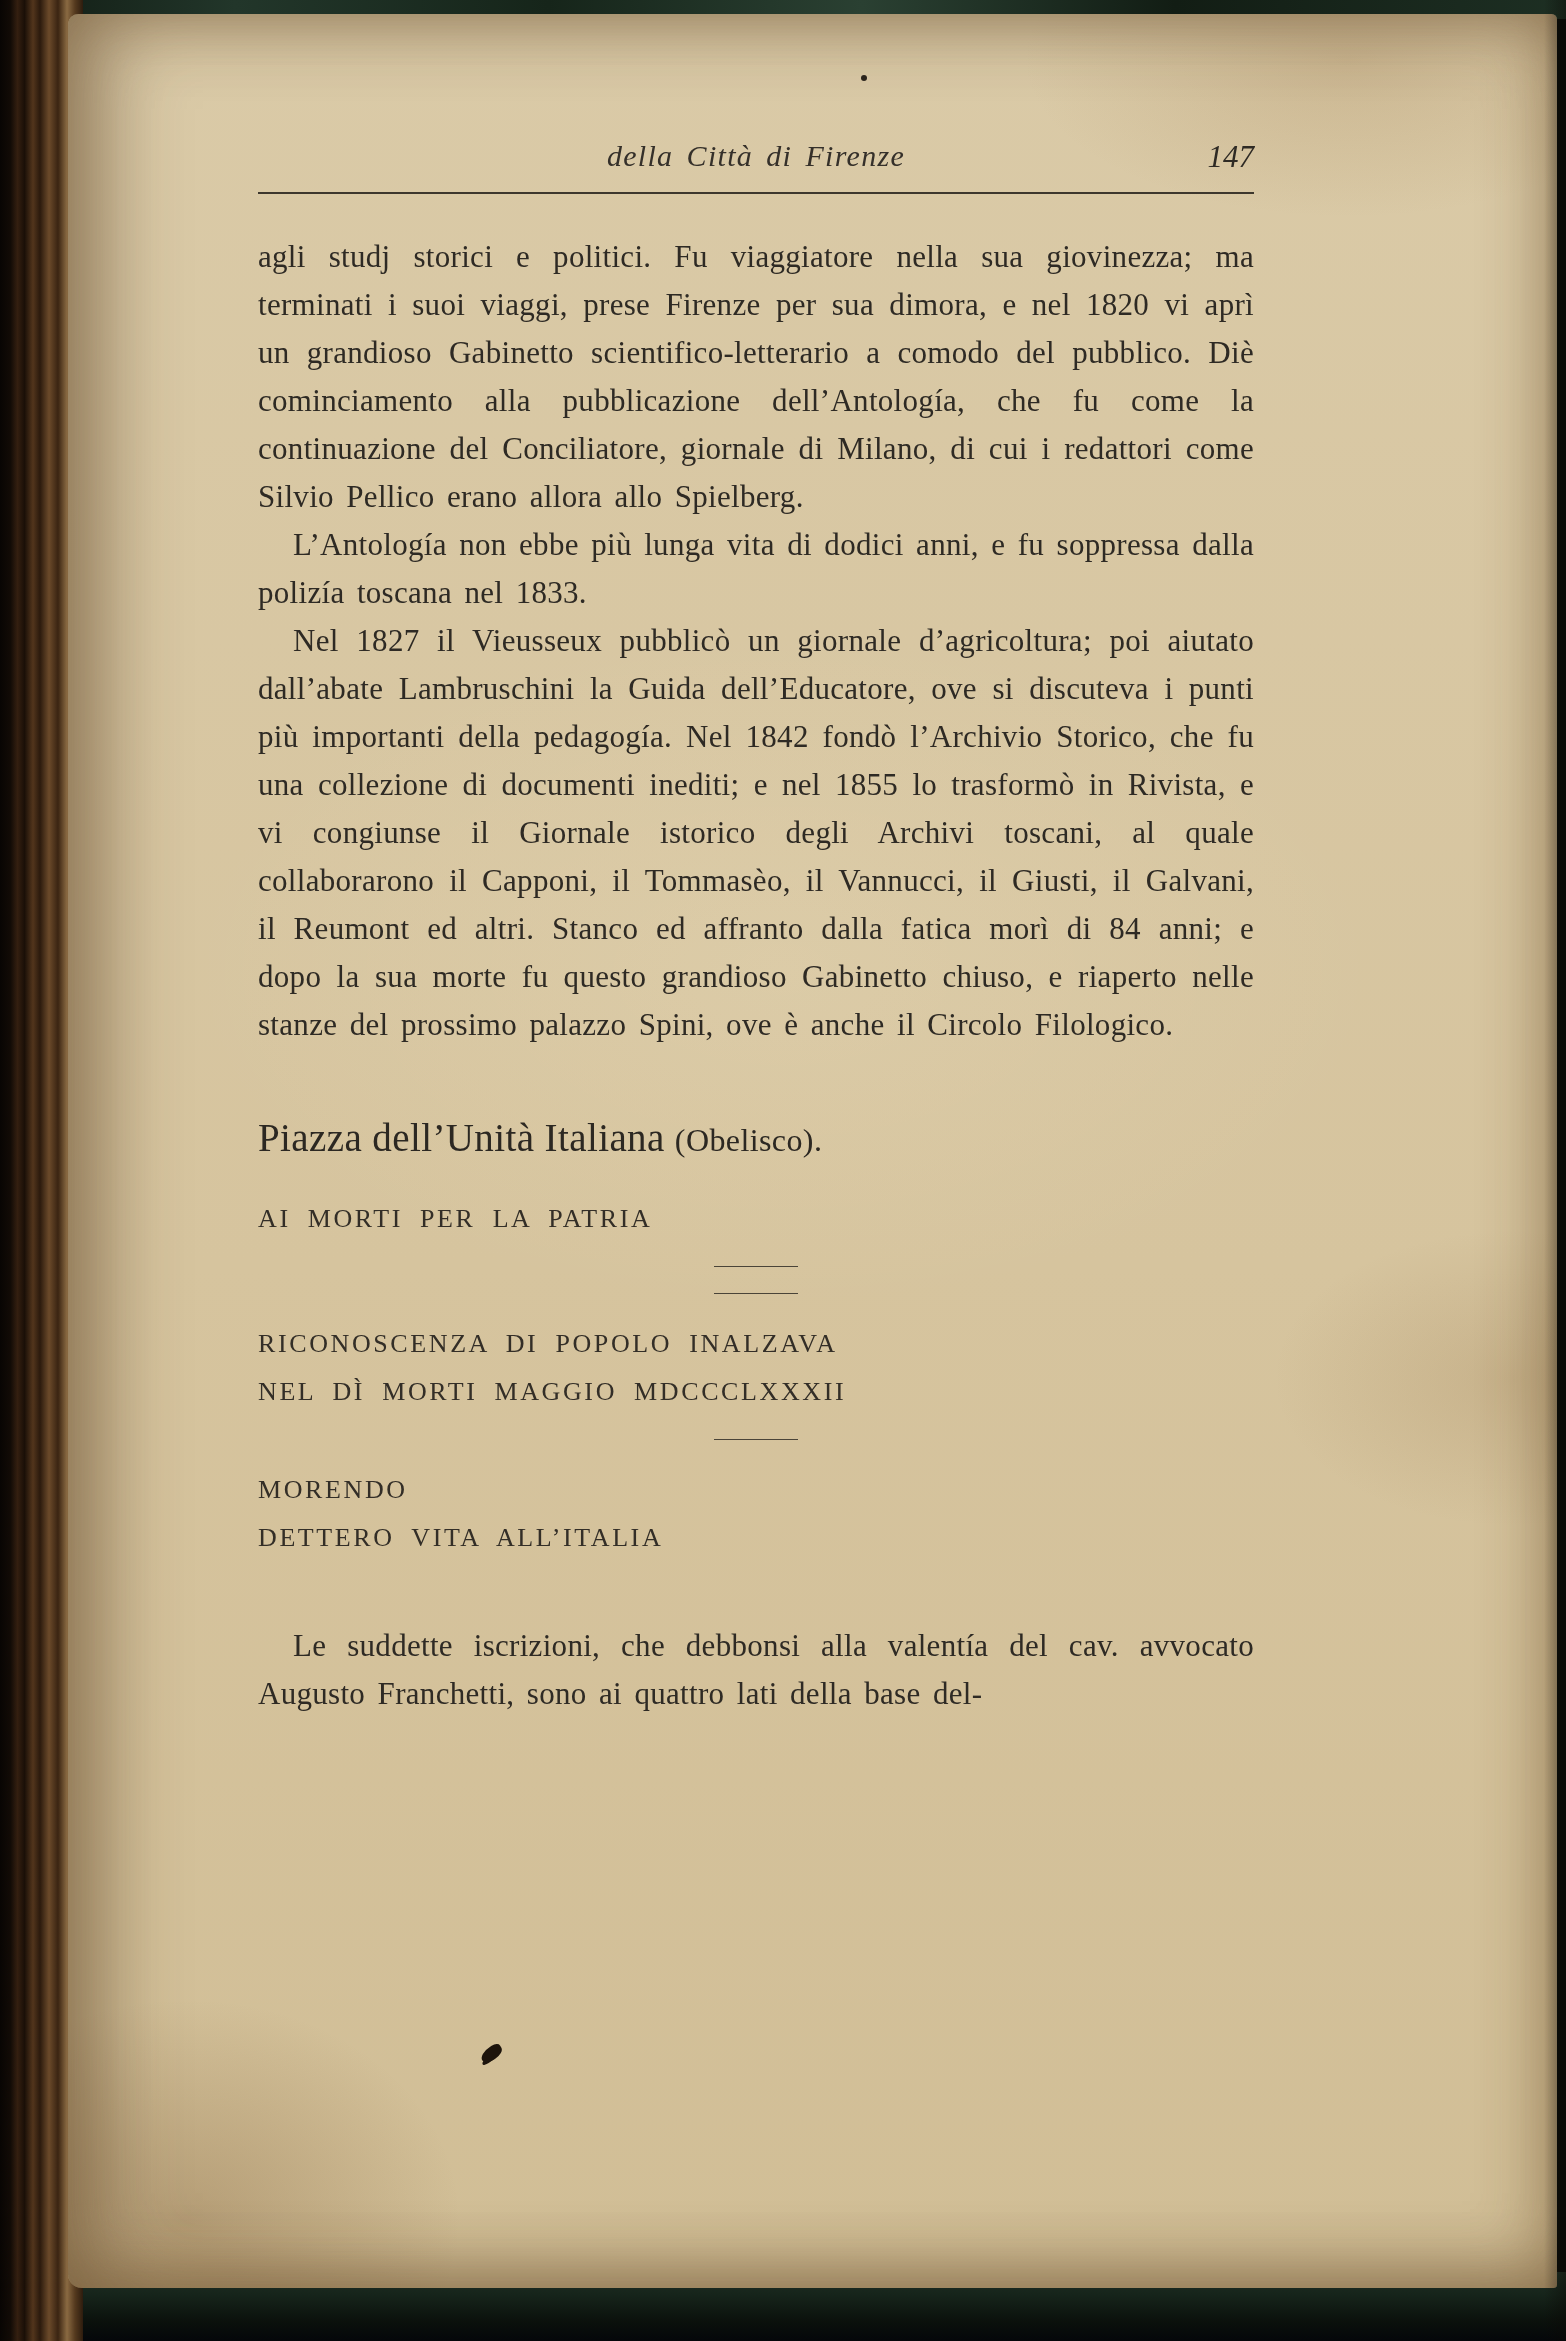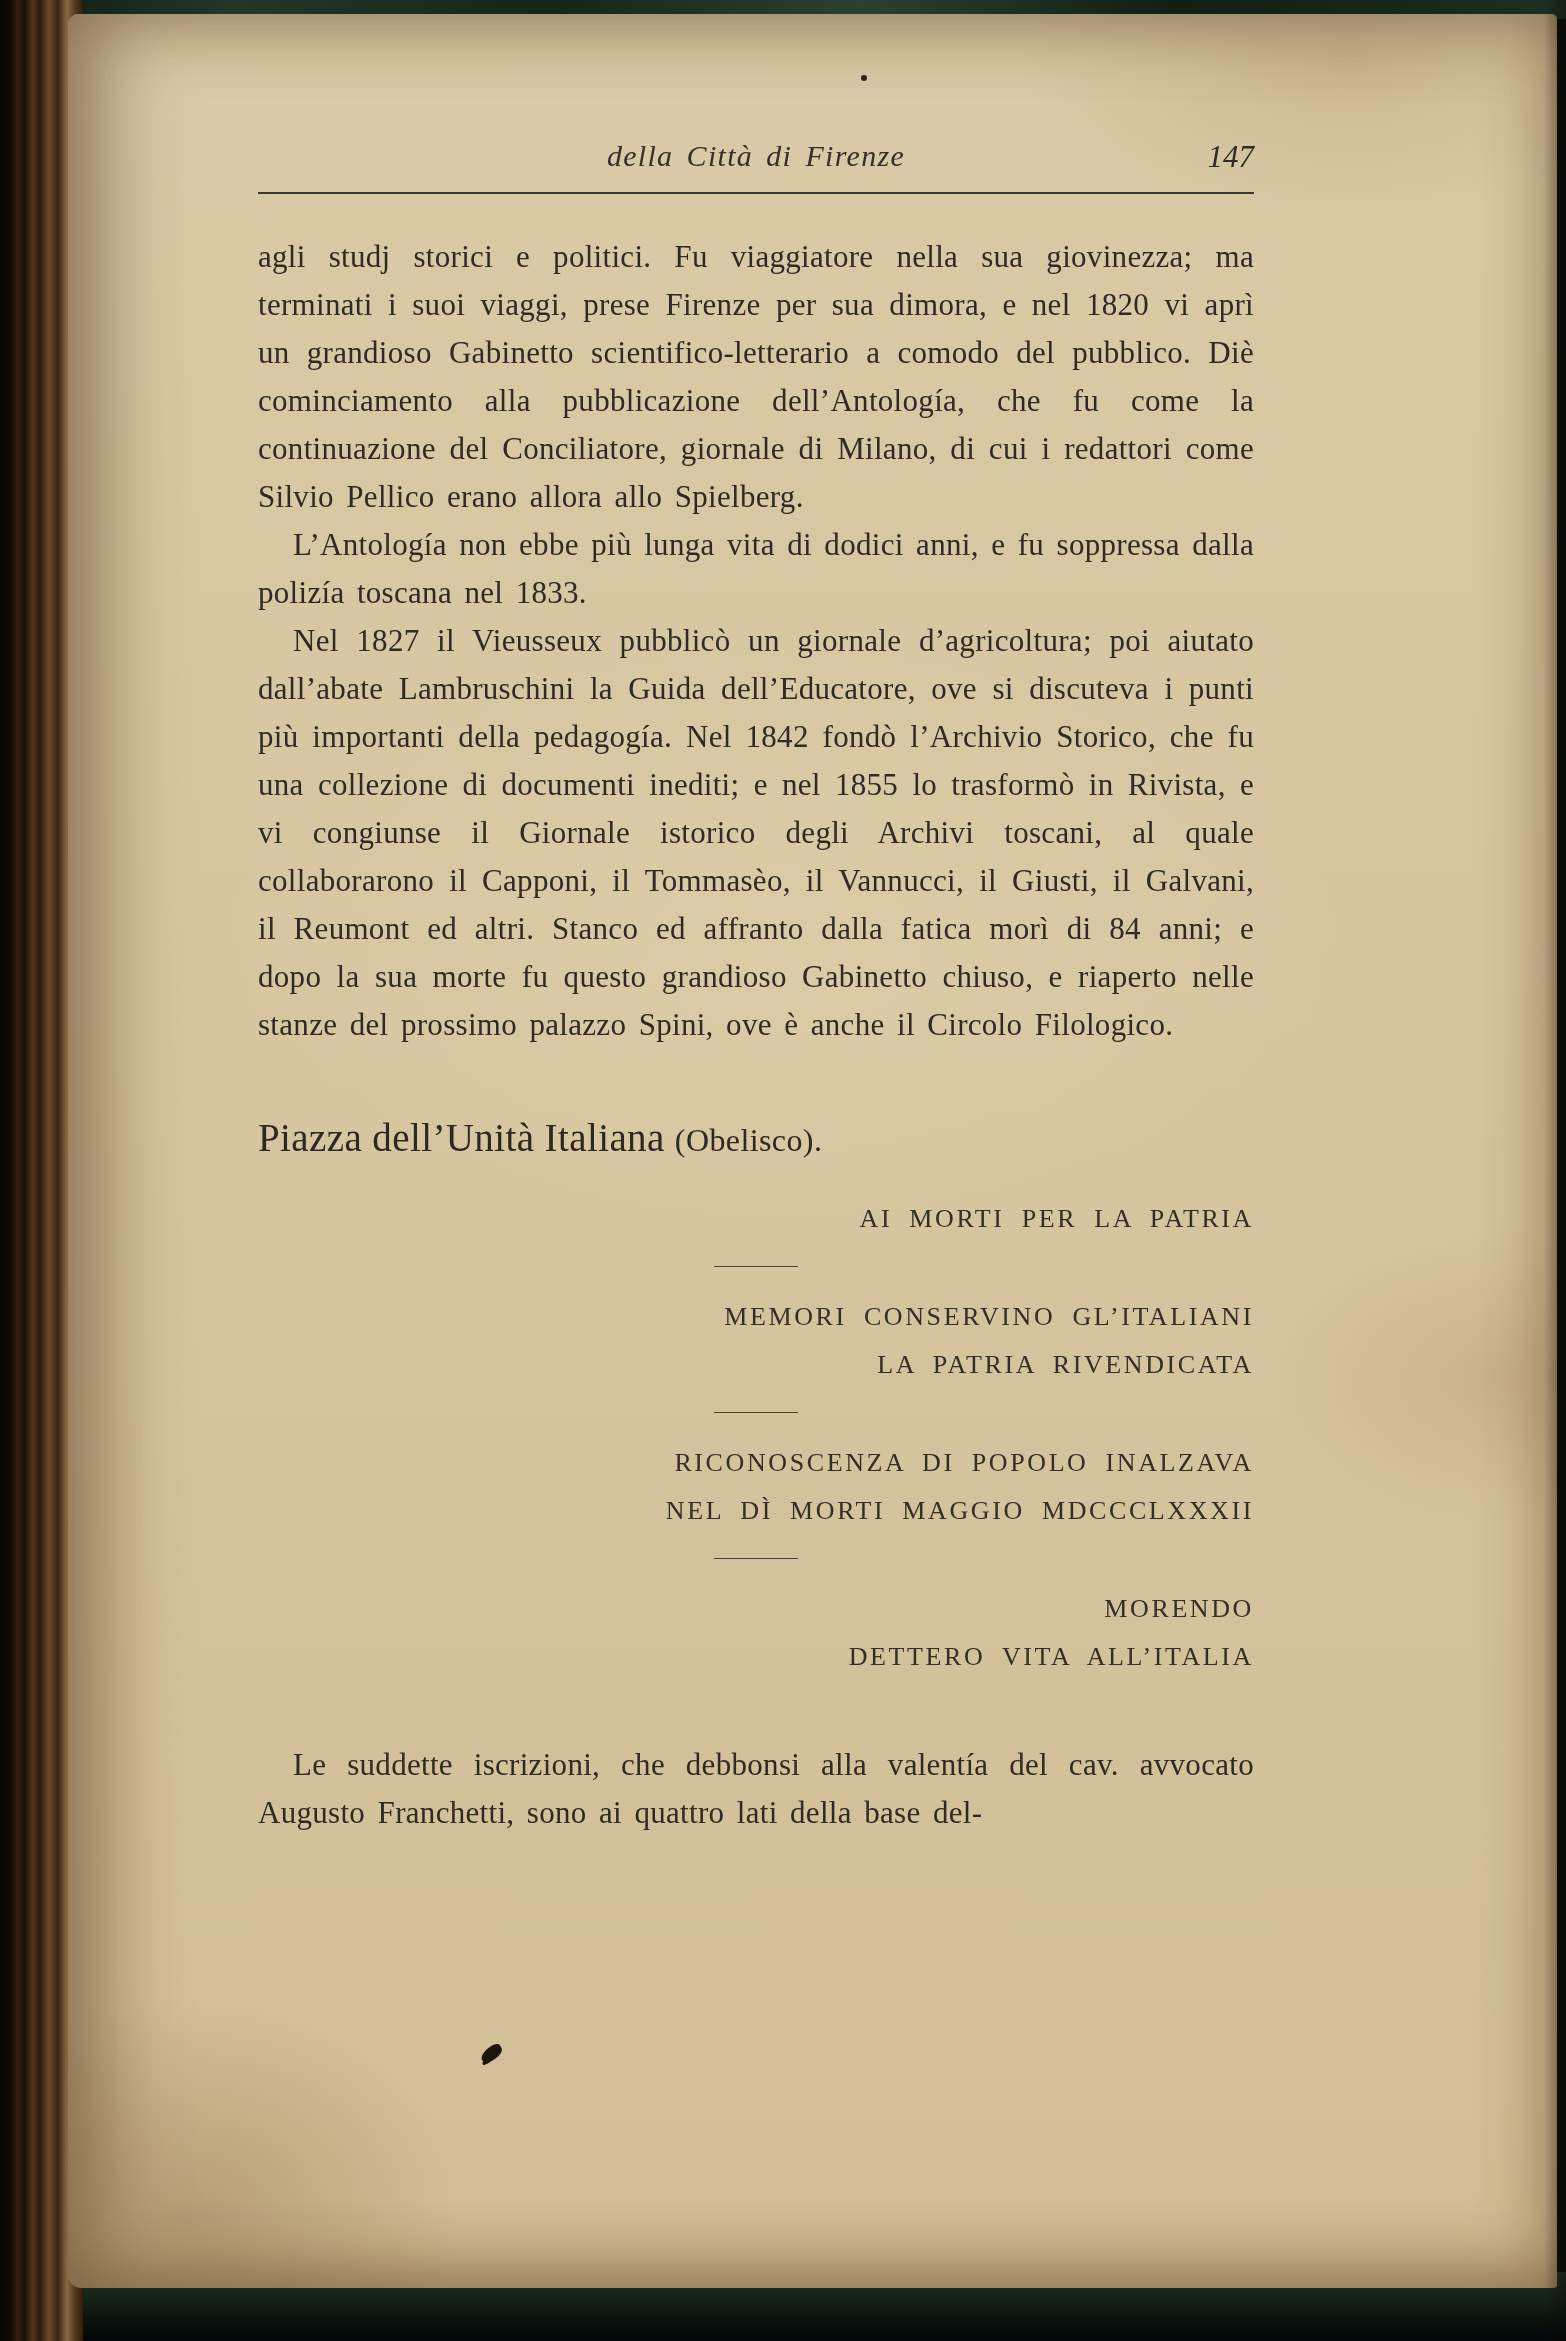--- a/index.html
+++ b/index.html
@@ -70,21 +70,21 @@
   .para {
     font-size:31px; line-height:48px; text-align:justify;
     letter-spacing:0.3px; word-spacing:4.4px; color:#2e2a24;
   }
   .para.indent { text-indent:35px; }
   .it { }
 
   .section-heading { margin-top:66px; font-size:39px; font-weight:normal; letter-spacing:0.4px; color:#2c2822; }
   .section-heading .paren { font-size:32px; }
 
-  #inscriptions { margin-top:35px; text-align:right; }
+  #inscriptions { margin-top:35px; text-align:left; }
   .insc-line { font-size:26px; letter-spacing:2.6px; word-spacing:8px; line-height:48px; color:#332e27; }
   .insc-rule { width:84px; border-top:1.8px solid #4a4438; margin:23px auto 26px; }
 
   #closing { margin-top:60px; }
 
   .speck { position:absolute; width:6.1px; height:6.1px; border-radius:50%; background:#2a241c; left:793px; top:61px; }
   .smudge {
     position:absolute; left:412px; top:2033px; width:23px; height:13px;
     background:#1d140c; border-radius:65% 35% 55% 45%;
     transform:rotate(-32deg);
@@ -119,24 +119,20 @@
       <h2 class="section-heading">
         <span>Piazza dell’Unità Italiana</span>
         <span class="paren">(Obelisco).</span>
       </h2>
 
       <div id="inscriptions">
           <div class="inscription">
             <div class="insc-line">AI MORTI PER LA PATRIA</div>
           </div>
           <div class="insc-rule"></div>
-          <div class="inscription">
-            <div class="insc-line">MEMORI CONSERVINO GL’ITALIANI</div>
-            <div class="insc-line">LA PATRIA RIVENDICATA</div>
-          </div>
           <div class="insc-rule"></div>
           <div class="inscription">
             <div class="insc-line">RICONOSCENZA DI POPOLO INALZAVA</div>
             <div class="insc-line">NEL DÌ MORTI MAGGIO MDCCCLXXXII</div>
           </div>
           <div class="insc-rule"></div>
           <div class="inscription">
             <div class="insc-line">MORENDO</div>
             <div class="insc-line">DETTERO VITA ALL’ITALIA</div>
           </div>

